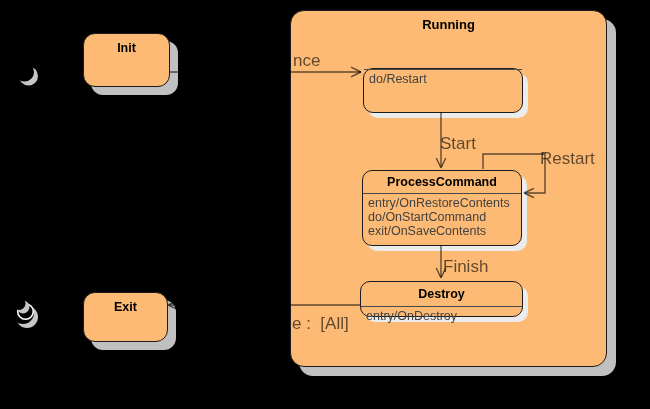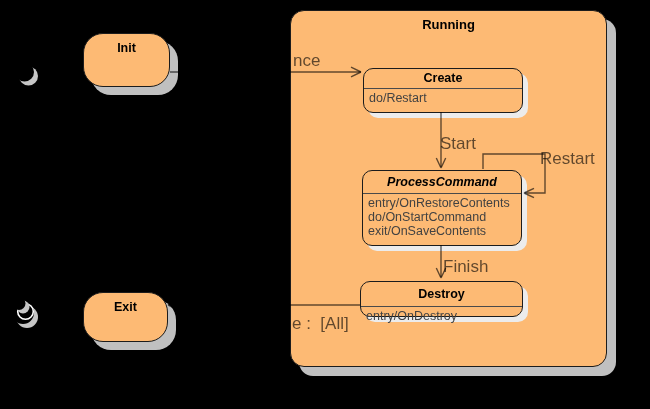--- a/index.html
+++ b/index.html
@@ -5,21 +5,21 @@
   html,body{margin:0;padding:0;background:#000;}
   #canvas{
     position:relative;width:650px;height:409px;background:#000000;
     overflow:hidden;font-family:"Liberation Sans",sans-serif;
   }
   
   .state{
     position:absolute;background:#fdba74;border:1.6px solid #1c1c1c;
     box-sizing:border-box;
   }
-  .big{border-radius:20px;box-shadow:8px 8px 0 0 #c0c0c0;}
+  .big{border-radius:12px;box-shadow:8px 8px 0 0 #c0c0c0;}
   .inner{border-radius:10px;box-shadow:5px 5px 0 0 #ececec;}
   .state .title{
     display:block;text-align:center;font-weight:bold;color:#000;
     font-size:12.5px;line-height:20px;white-space:nowrap;
   }
   .compartment{
     border-top:1px solid #4a4a4a;padding:2px 5px 1px 5px;
     font-size:12.5px;line-height:14.2px;color:#424242;white-space:nowrap;
   }
   
@@ -30,21 +30,21 @@
   #running{
     left:290px;top:10px;width:317px;height:357px;border-radius:14px;
     box-shadow:9px 9px 0 0 #c0c0c0;
   }
   #running > .title{font-size:13px;padding-top:4px;}
   
   #create{left:72px;top:57px;width:160px;height:45px;}
   #process{left:71px;top:159px;width:160px;height:76px;}
   #destroy{left:69px;top:270px;width:163px;height:36px;}
   #create .title{line-height:19px;}
-  #process .title{line-height:22px;font-style:italic;}
+  #process .title{line-height:22px;}
   #destroy .title{line-height:24px;}
   
   .tlabel{
     position:absolute;font-size:17px;color:rgba(0,0,0,0.62);
     white-space:pre;pointer-events:none;
   }
   #lbl-nce{left:2px;top:40px;}
   #lbl-start{left:149px;top:123px;}
   #lbl-restart{left:249px;top:132px;margin-top:6px;}
   #lbl-finish{left:152px;top:246px;}
@@ -80,21 +80,20 @@
   </div>
 
   <div id="exit" class="state big">
     <span class="title">Exit</span>
   </div>
 
   <div id="running" class="state">
     <span class="title">Running</span>
 
     <div id="create" class="state inner">
-      <span class="title">Create</span>
       <div class="compartment">
         <div>do/Restart</div>
       </div>
     </div>
 
     <div id="process" class="state inner">
       <span class="title">ProcessCommand</span>
       <div class="compartment">
         <div>entry/OnRestoreContents</div>
         <div>do/OnStartCommand</div>

